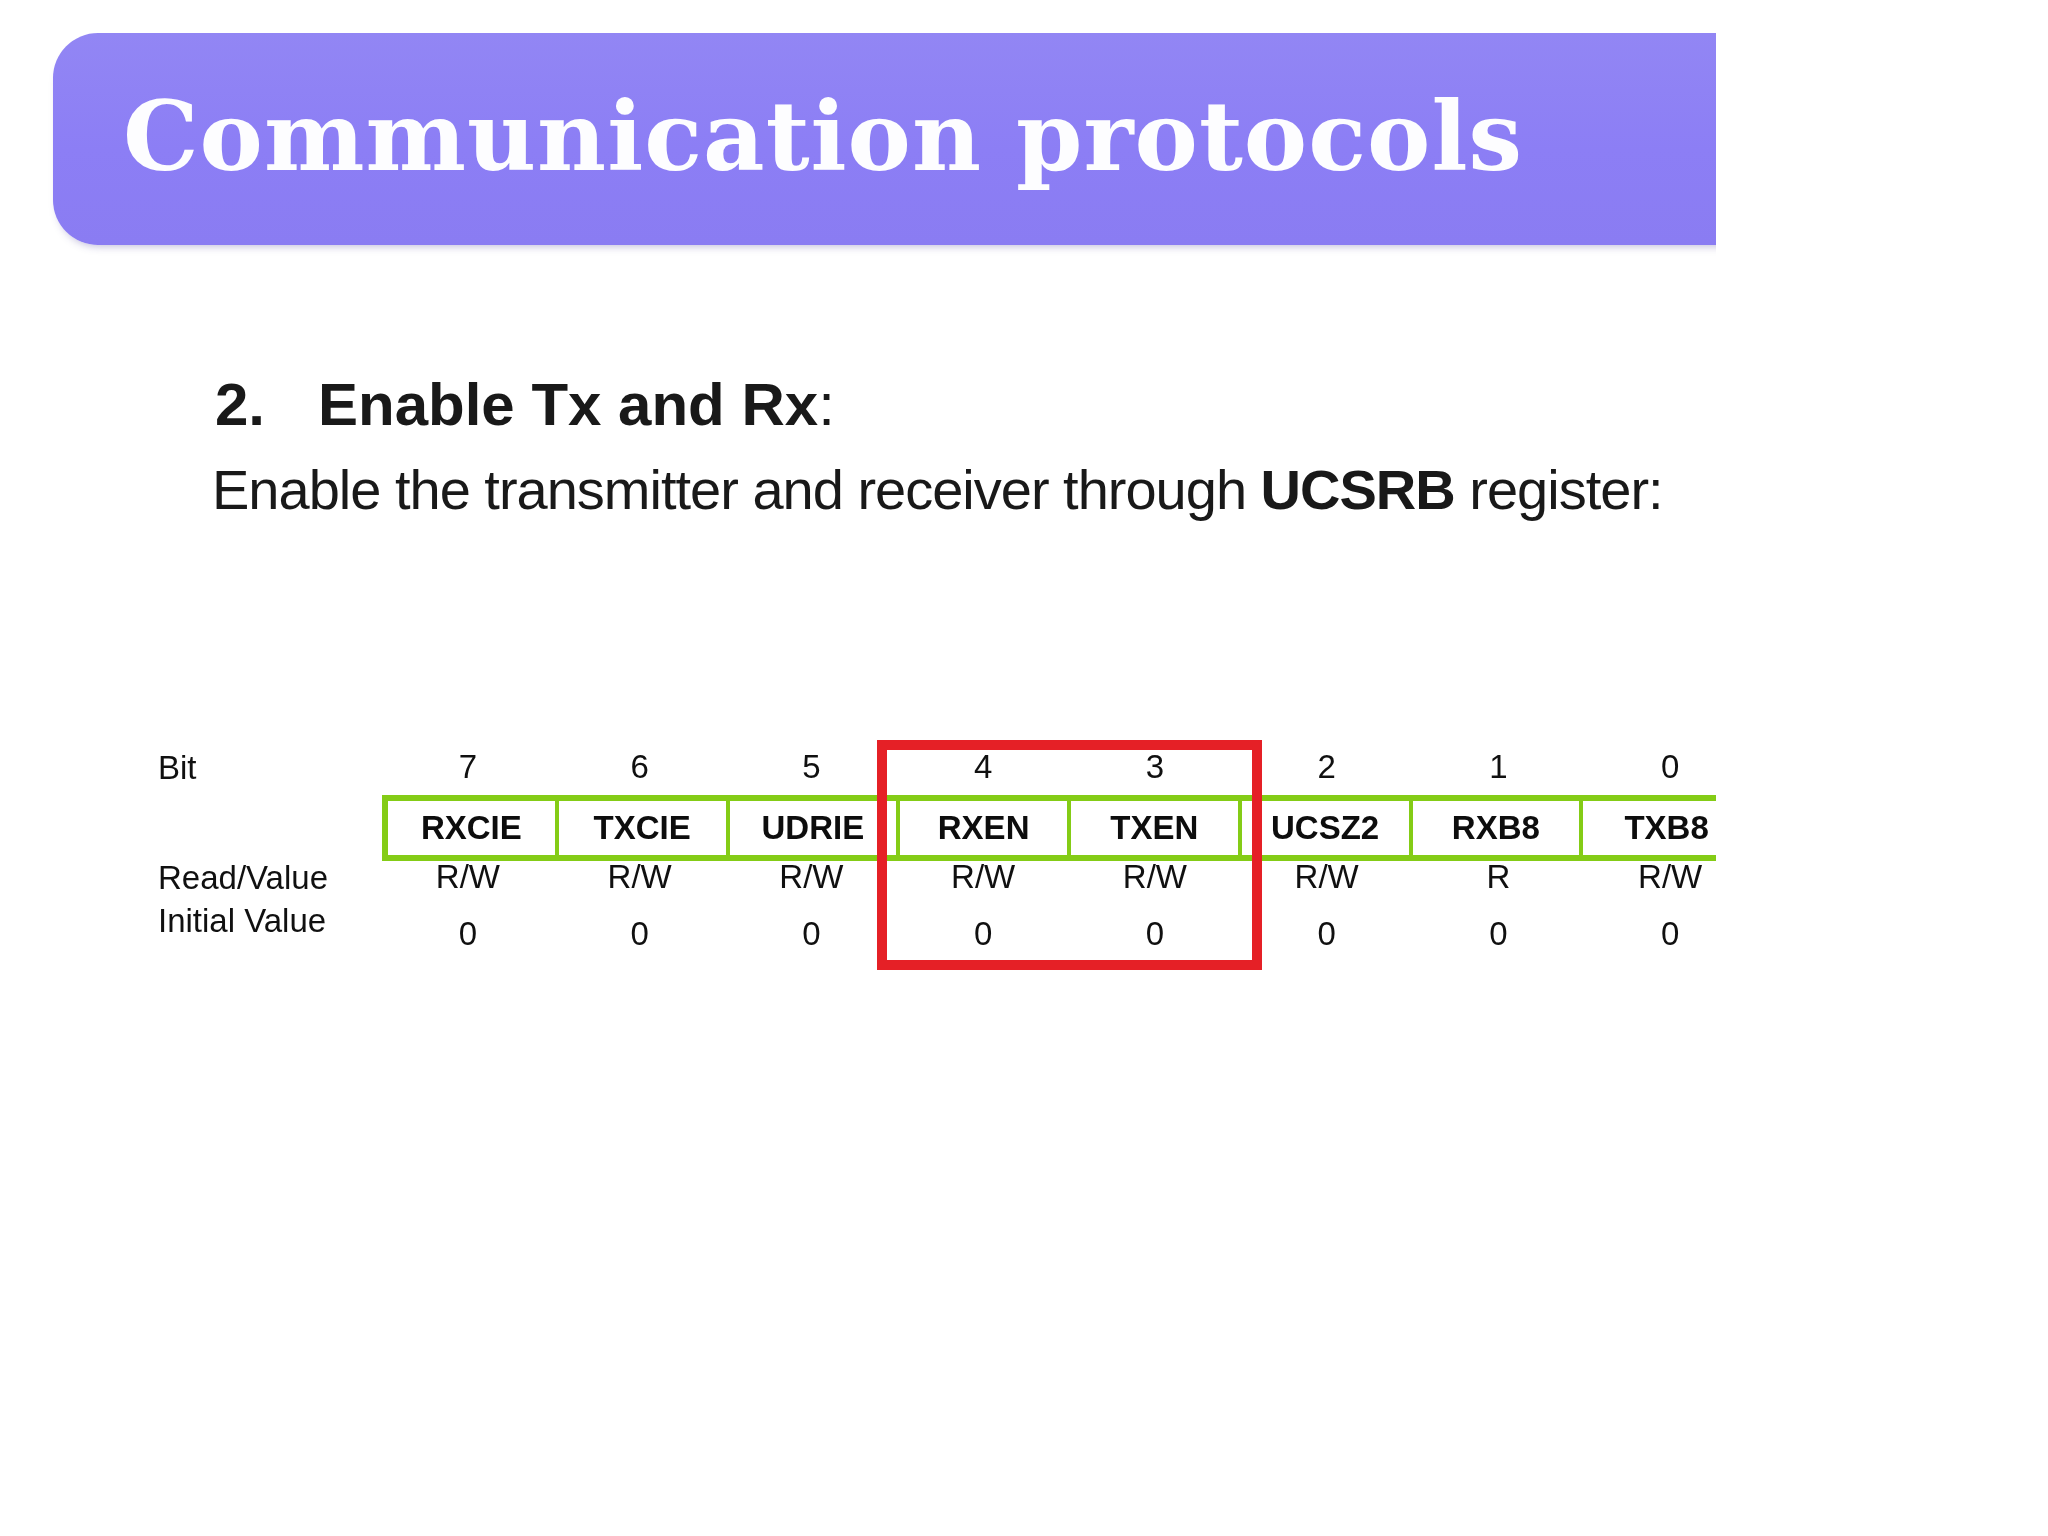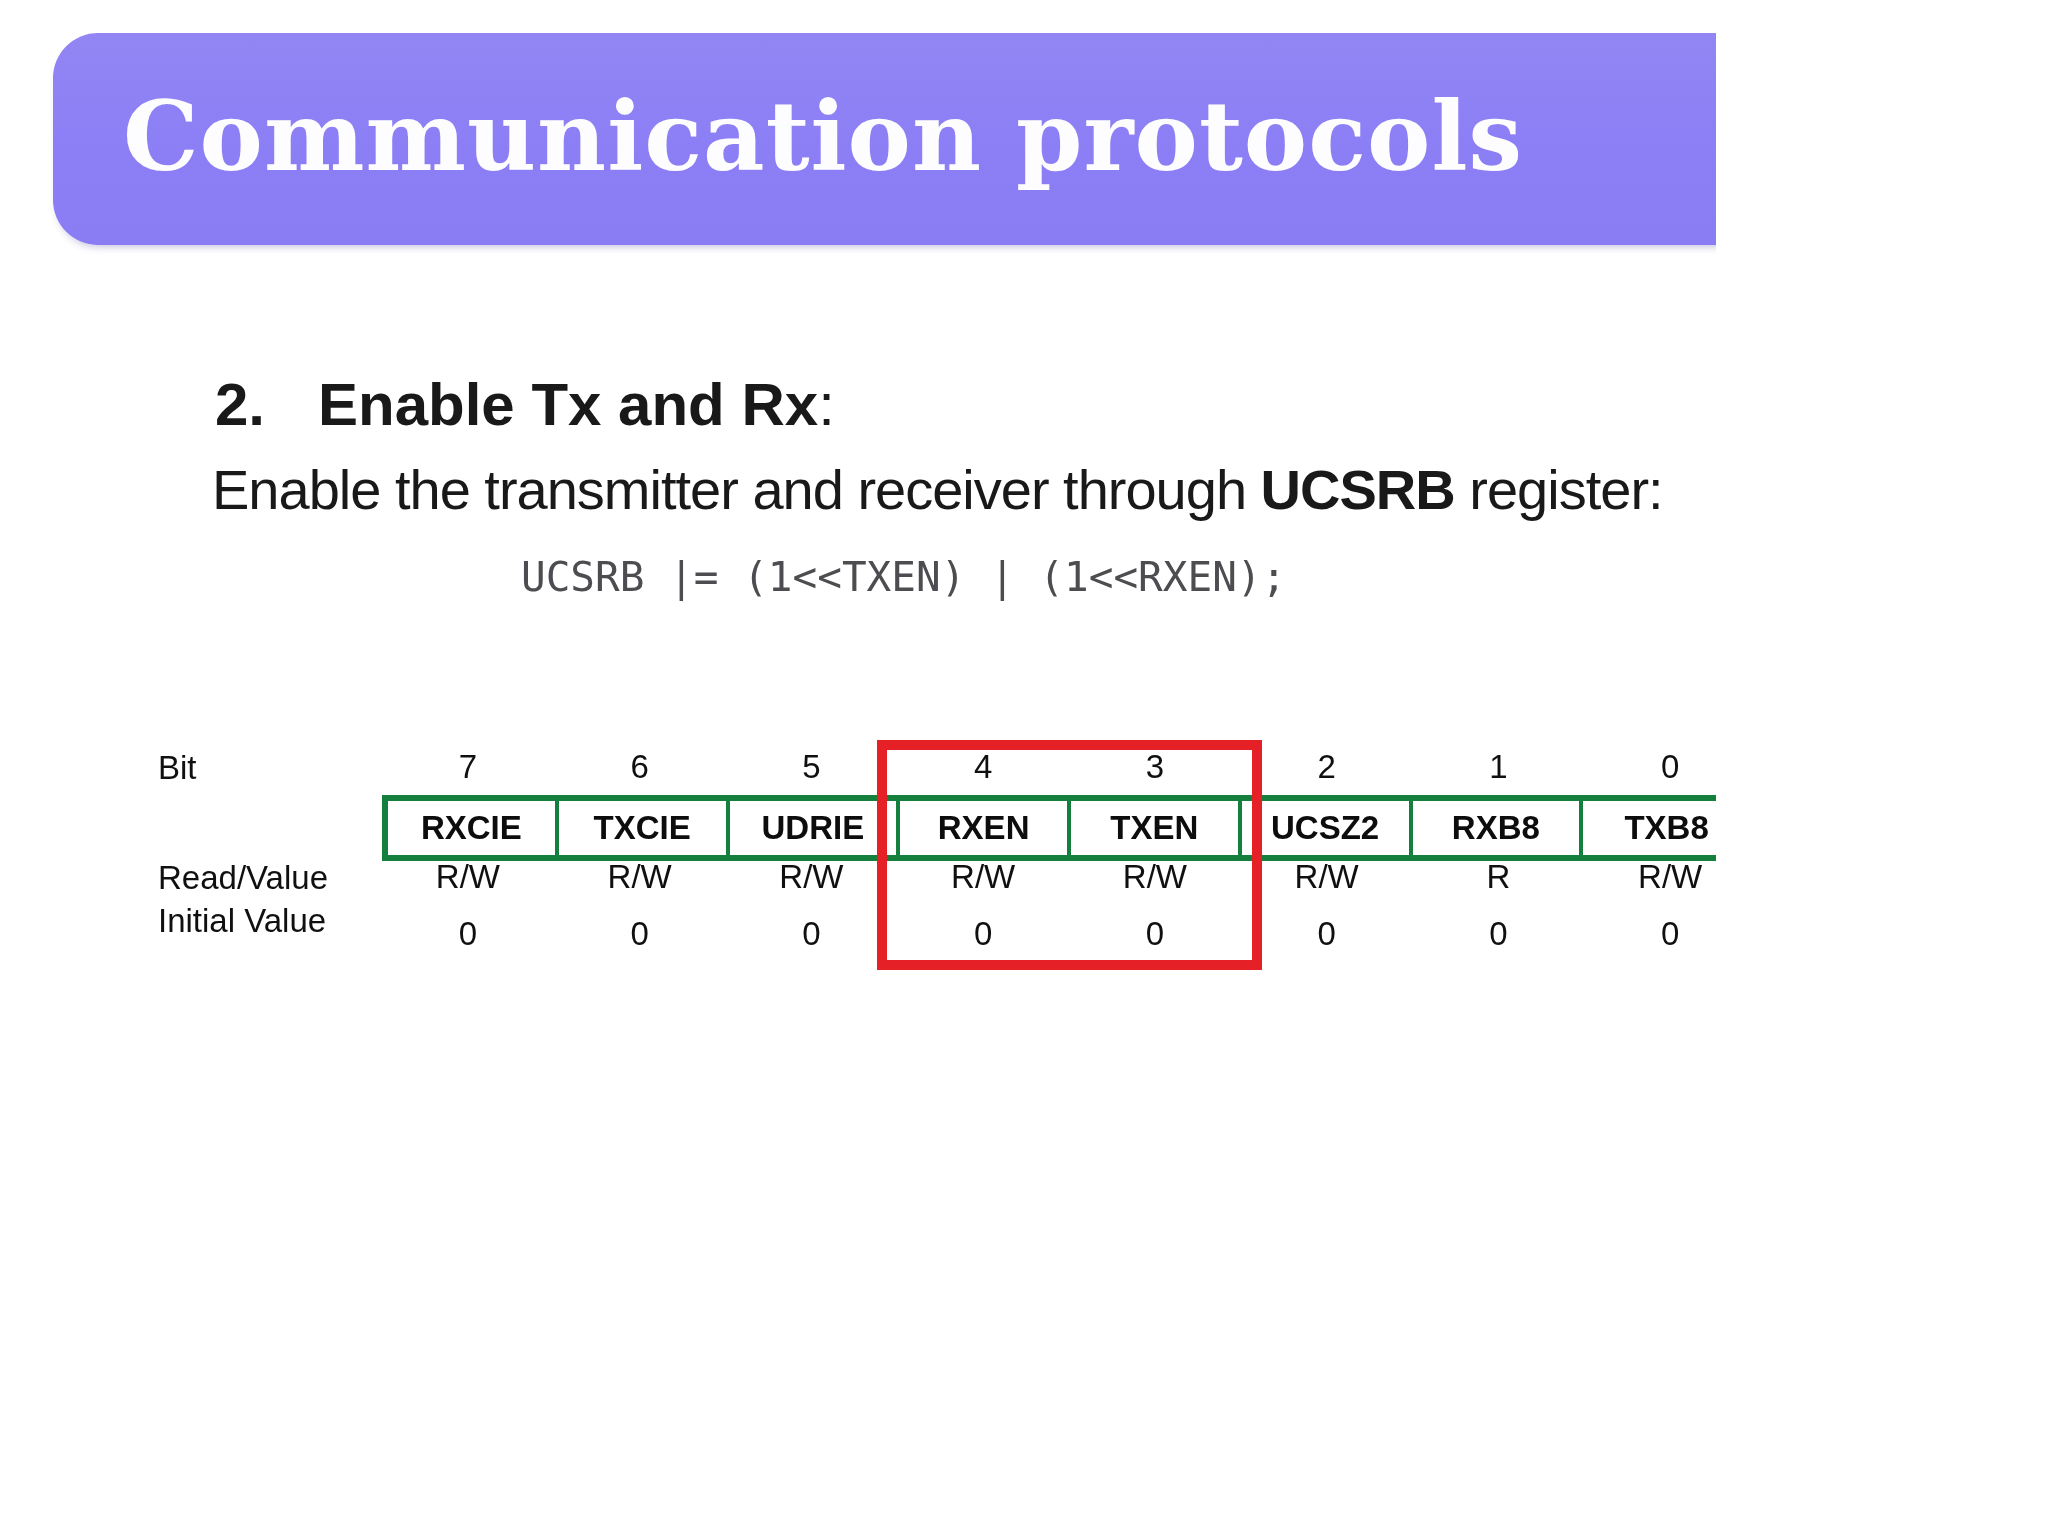--- a/index.html
+++ b/index.html
@@ -58,21 +58,21 @@
     position:absolute; left:382px; width:1374px; height:36px;
     display:flex; line-height:36px;
   }
   .cols > span { flex:1; text-align:center; font-size:33px; color:#101010; }
   .row-bits { top:749px; }
   .row-rw   { top:859px; }
   .row-iv   { top:916px; }
 
   .regrow {
     position:absolute; left:382px; top:795px; width:1374px; height:66px;
-    background:#15803d; box-sizing:border-box; padding:6px;
+    background:#84cc16; box-sizing:border-box; padding:6px;
     display:flex; gap:4px;
   }
   .regrow > span {
     flex:1; background:#ffffff;
     display:flex; align-items:center; justify-content:center;
     font-size:33px; font-weight:bold; color:#0d0d0d;
   }
   .regname {
     position:absolute; left:1790px; top:812px;
     font-size:31px; font-weight:bold; color:#0d0d0d;
@@ -98,21 +98,20 @@
   </div>
 
 
   <div class="step-row">
     <span class="step-num">2.</span>
     <span class="step-title"><b>Enable Tx and Rx</b><span>:</span></span>
   </div>
 
   <div class="desc"><span>Enable the transmitter and receiver through </span><b>UCSRB</b><span> register:</span></div>
 
-  <div class="code">UCSRB |= (1&lt;&lt;TXEN) | (1&lt;&lt;RXEN);</div>
 
   <div class="rowlabel lbl-bit">Bit</div>
   <div class="rowlabel lbl-rw">Read/Value</div>
   <div class="rowlabel lbl-iv">Initial Value</div>
 
   <div class="cols row-bits">
     <span>7</span>
     <span>6</span>
     <span>5</span>
     <span>4</span>

